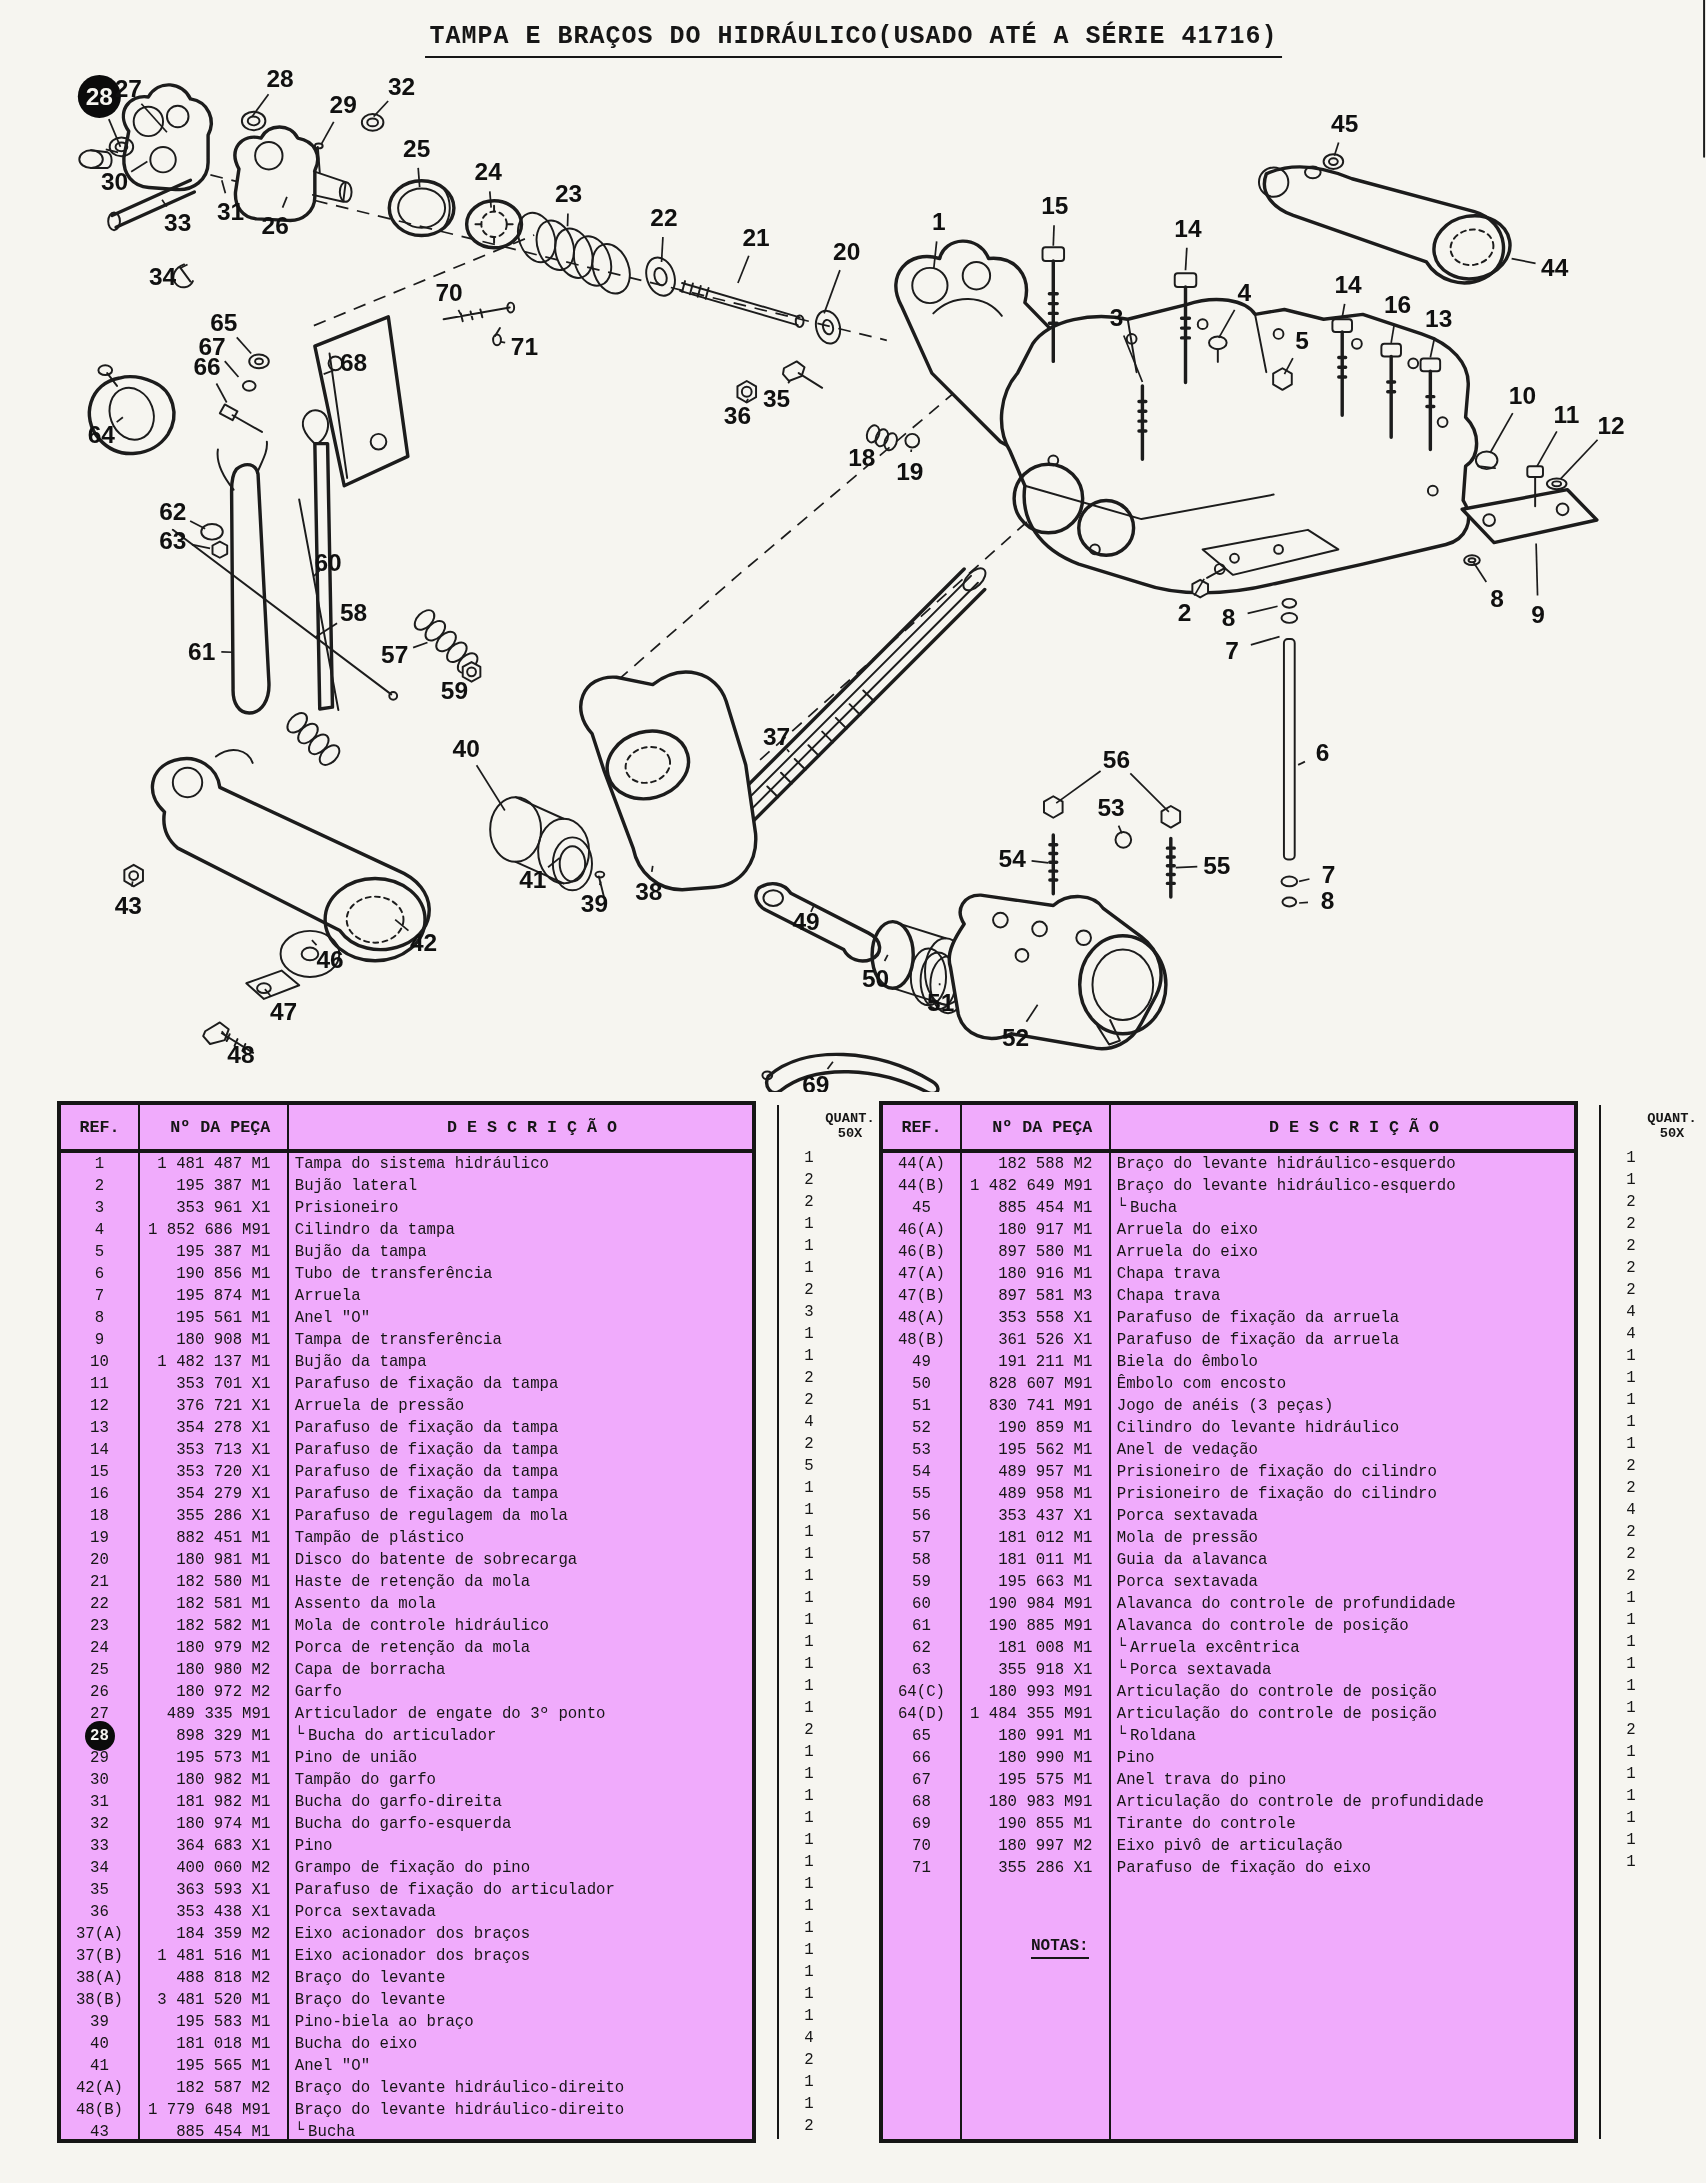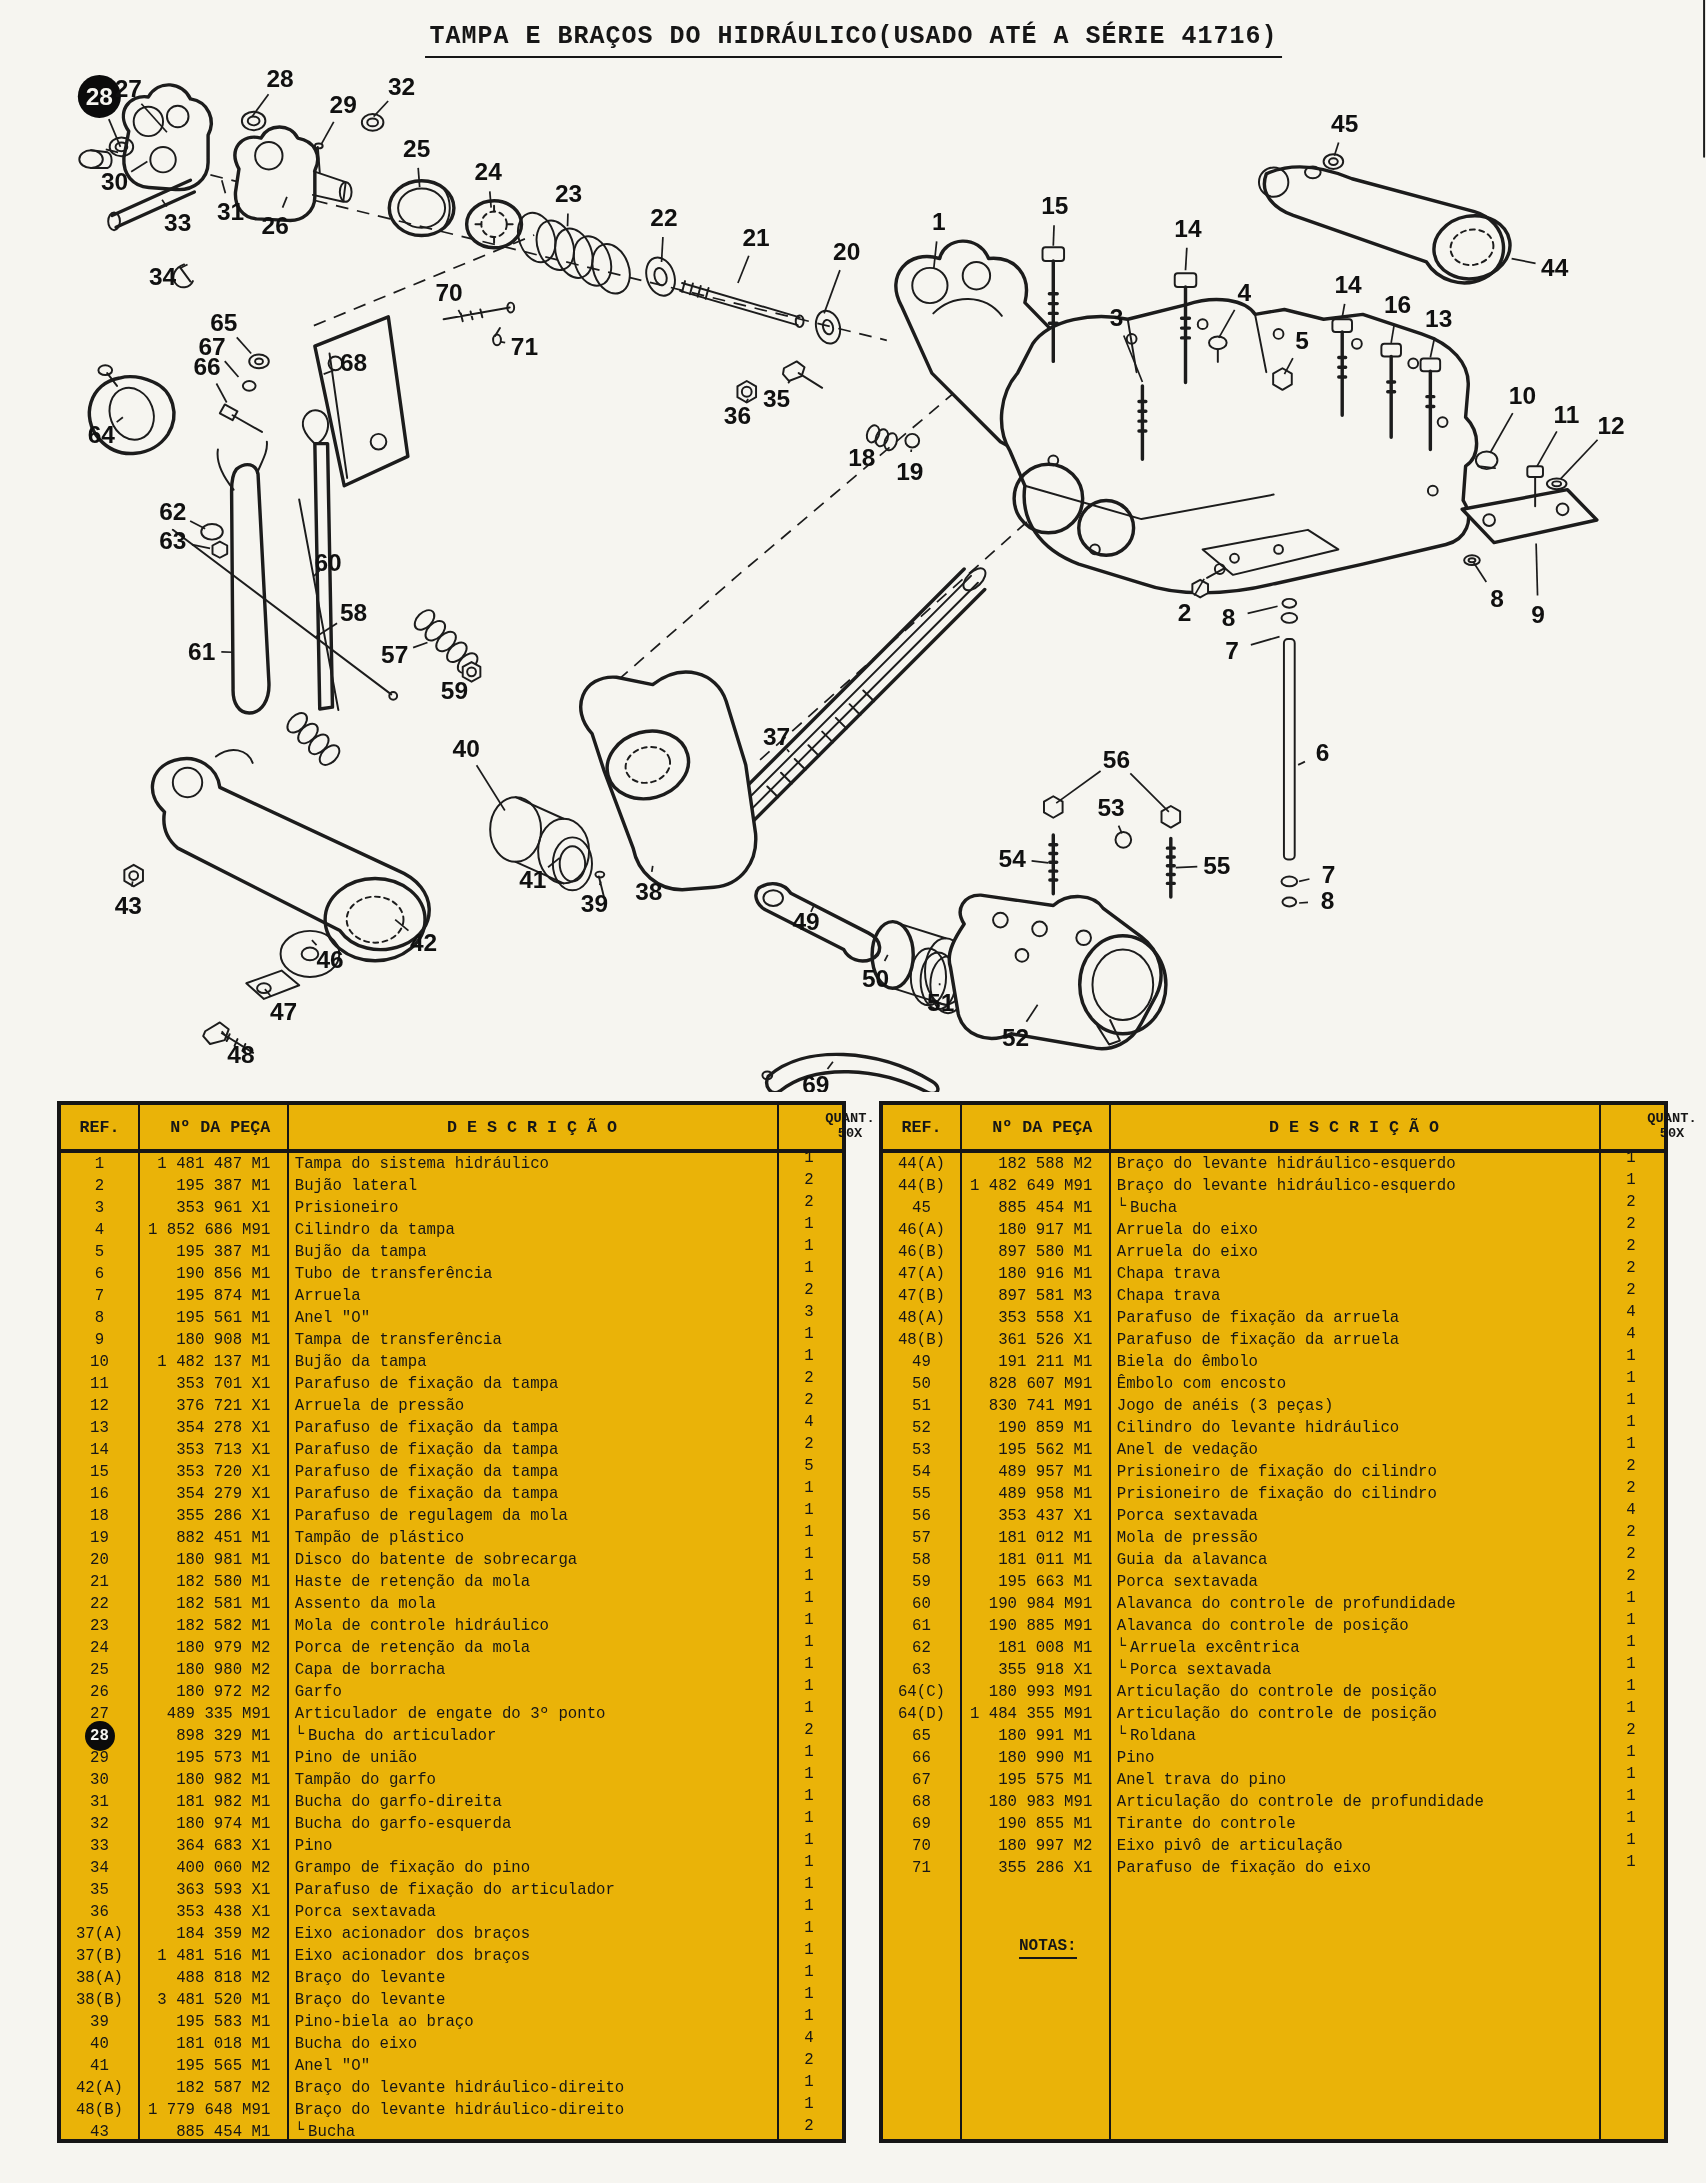--- a/index.html
+++ b/index.html
@@ -21,43 +21,43 @@
   svg .spline{stroke-dasharray:10 9;}
   svg line.lead{stroke:#1c1c1c;stroke-width:3.5;}
   svg text.callout-num{
     font-family:"Liberation Sans","DejaVu Sans",sans-serif;
     font-size:50px;font-weight:700;fill:#101010;text-anchor:middle;
   }
   svg text.callout-num.hl{fill:#f6f5f0;}
   svg circle.hl-circle{fill:#0b0b0b;stroke:none;}
   
   .ptable{
-    position:absolute;top:1101px;height:1042px;width:789px;
-    border:4.4px solid #161616;background:#eab308;box-sizing:border-box;
+    position:absolute;top:1101px;height:1042px;width:699px;
+    border:4.4px solid #161616;background:#f0abfc;box-sizing:border-box;
   }
   .ptable .vline{position:absolute;top:0;bottom:0;width:2.4px;background:#161616;}
   .thead{
     display:flex;height:48px;border-bottom:4.4px solid #161616;box-sizing:border-box;
     align-items:center;font-size:16.7px;font-weight:700;
   }
   .thead .c{text-align:center;}
   .thead .qty{font-size:13.7px;line-height:14.7px;padding-left:41px;}
   .trow{display:flex;height:22px;align-items:center;font-size:15.7px;}
   .c.ref{width:77px;text-align:center;flex:none;}
   .c.part{width:149px;text-align:right;padding-right:16.7px;box-sizing:border-box;flex:none;}
   .c.desc{width:490px;text-align:left;padding-left:7.8px;box-sizing:border-box;flex:none;white-space:nowrap;}
   .c.qty{width:64px;text-align:center;flex:none;}
   .trow .c.qty{transform:translateY(-5.9px);}
   .sub-bracket{display:inline-block;margin-right:3.9px;transform:translateY(-2px);}
   .refhl{
     display:inline-block;width:30px;height:30px;border-radius:50%;
     background:#0b0b0b;color:#f6f5f0;line-height:30px;text-align:center;
     font-size:15.7px;font-weight:700;
   }
-  .notes{position:absolute;top:832px;left:136px;display:flex;font-size:16px;text-align:center;}
+  .notes{position:absolute;top:832px;left:148px;display:flex;font-size:16px;text-align:center;}
   .notes-label{font-weight:700;border-bottom:2.4px solid #161616;align-self:flex-start;padding-bottom:2px;}
   .notes-items{margin-left:19.6px;}
   .note-item{margin-bottom:27.4px;white-space:nowrap;}
 </style>
 </head>
 <body>
 
 <div class="page-title">TAMPA E BRAÇOS DO HIDRÁULICO(USADO ATÉ A SÉRIE 41716)</div>
 
 <svg id="diagram" width="1707" height="1092" viewBox="0 0 3484 2230">

